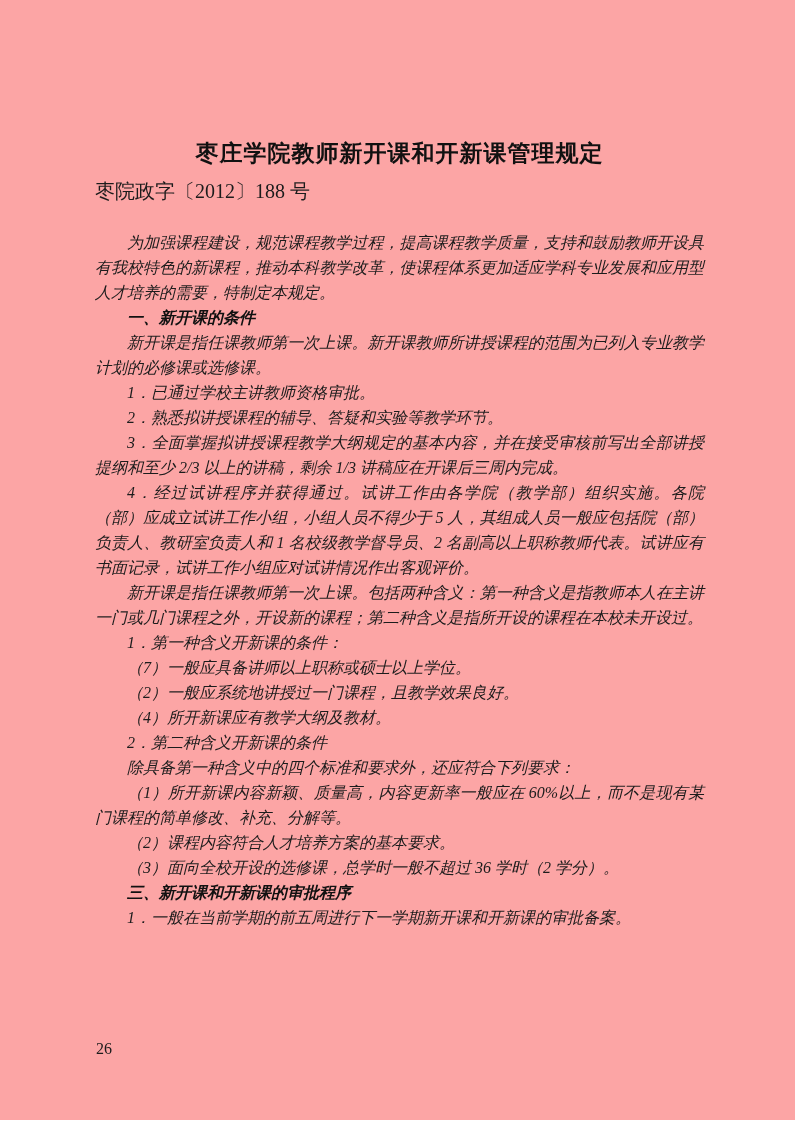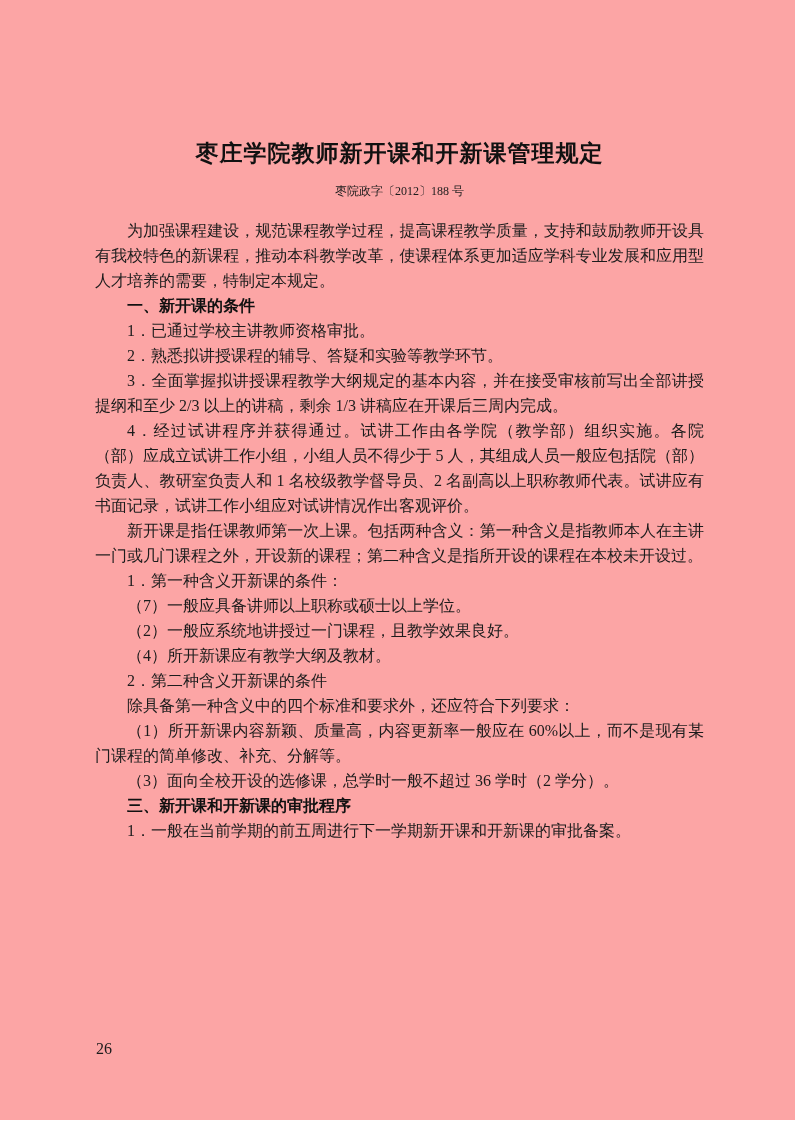--- a/index.html
+++ b/index.html
@@ -28,27 +28,28 @@
     font-size: 23px;
     line-height: 32px;
     font-weight: bold;
     text-align: center;
     letter-spacing: 1px;
     font-family: "Liberation Serif", "DejaVu Serif", serif;
     color: #111;
   }
   .docnum {
     margin-top: 10px;
-    font-size: 12px;
+    font-size: 20px;
     line-height: 22px;
-    text-align: center;
+    text-align: left;
     color: #1c1c1c;
   }
   .bodytext {
-    margin-top: 16px;
+    margin-top: 28px;
+    font-style: italic;
   }
   .bodytext p {
     margin: 0;
     font-size: 16px;
     line-height: 25px;
     text-align: justify;
     text-indent: 2em;
     color: #1c1c1c;
   }
   .bodytext p.heading {
@@ -73,33 +74,35 @@
 <div class="doc">
   <div class="content">
 
     <h1 class="title">枣庄学院教师新开课和开新课管理规定</h1>
     <div class="docnum">枣院政字〔2012〕188 号</div>
 
     <div class="bodytext">
       <p>为加强课程建设，规范课程教学过程，提高课程教学质量，支持和鼓励教师开设具有我校特色的新课程，推动本科教学改革，使课程体系更加适应学科专业发展和应用型人才培养的需要，特制定本规定。</p>
 
       <p class="heading">一、新开课的条件</p>
+      <p>新开课是指任课教师第一次上课。新开课教师所讲授课程的范围为已列入专业教学计划的必修课或选修课。</p>
       <p>1．已通过学校主讲教师资格审批。</p>
       <p>2．熟悉拟讲授课程的辅导、答疑和实验等教学环节。</p>
       <p>3．全面掌握拟讲授课程教学大纲规定的基本内容，并在接受审核前写出全部讲授提纲和至少 2/3 以上的讲稿，剩余 1/3 讲稿应在开课后三周内完成。</p>
       <p>4．经过试讲程序并获得通过。试讲工作由各学院（教学部）组织实施。各院（部）应成立试讲工作小组，小组人员不得少于 5 人，其组成人员一般应包括院（部）负责人、教研室负责人和 1 名校级教学督导员、2 名副高以上职称教师代表。试讲应有书面记录，试讲工作小组应对试讲情况作出客观评价。</p>
 
       <p>新开课是指任课教师第一次上课。包括两种含义：第一种含义是指教师本人在主讲一门或几门课程之外，开设新的课程；第二种含义是指所开设的课程在本校未开设过。</p>
       <p>1．第一种含义开新课的条件：</p>
       <p>（7）一般应具备讲师以上职称或硕士以上学位。</p>
       <p>（2）一般应系统地讲授过一门课程，且教学效果良好。</p>
       <p>（4）所开新课应有教学大纲及教材。</p>
       <p>2．第二种含义开新课的条件</p>
       <p>除具备第一种含义中的四个标准和要求外，还应符合下列要求：</p>
       <p>（1）所开新课内容新颖、质量高，内容更新率一般应在 60%以上，而不是现有某门课程的简单修改、补充、分解等。</p>
+      <p>（2）课程内容符合人才培养方案的基本要求。</p>
       <p>（3）面向全校开设的选修课，总学时一般不超过 36 学时（2 学分）。</p>
 
       <p class="heading">三、新开课和开新课的审批程序</p>
       <p>1．一般在当前学期的前五周进行下一学期新开课和开新课的审批备案。</p>
     </div>
   </div>
 
   <div class="pagenum">26</div>
 </div>
 

